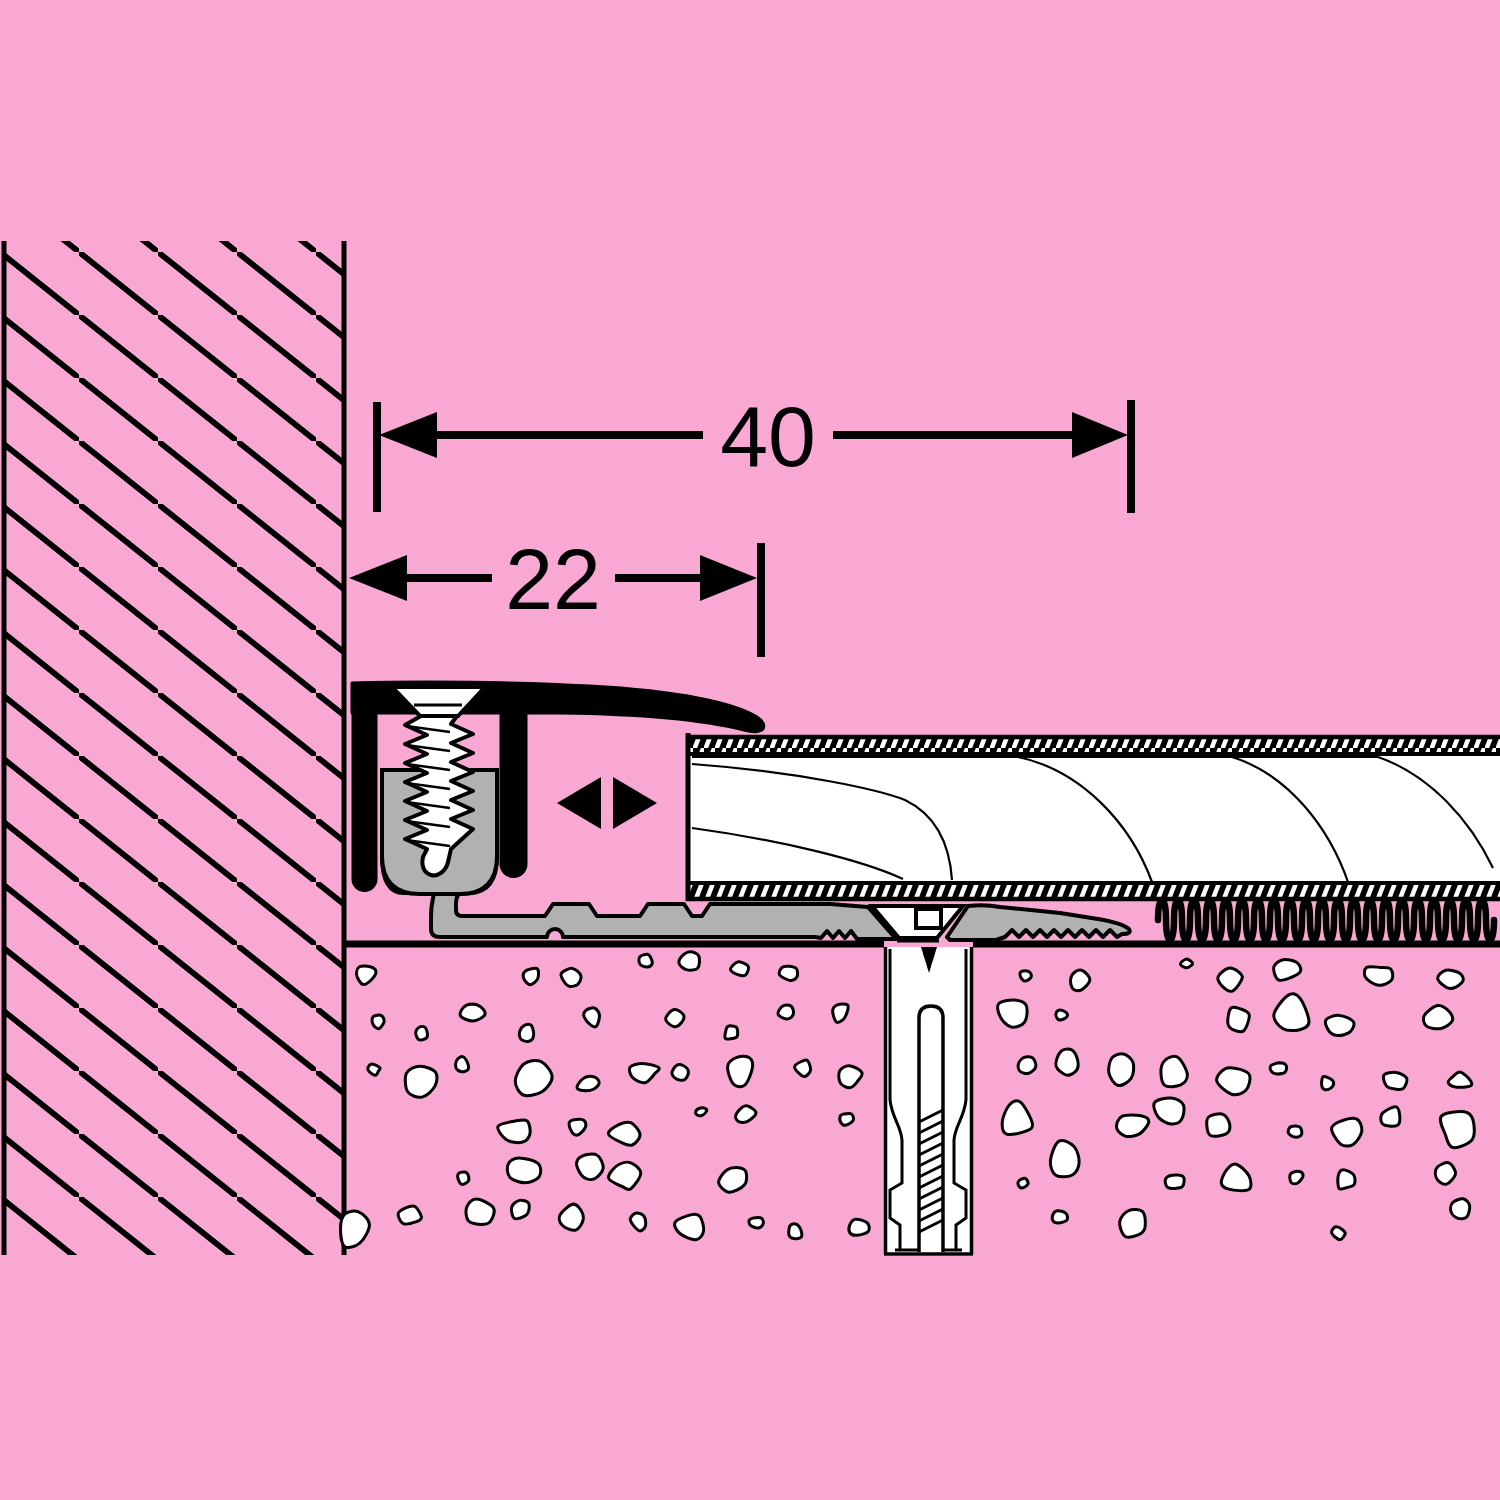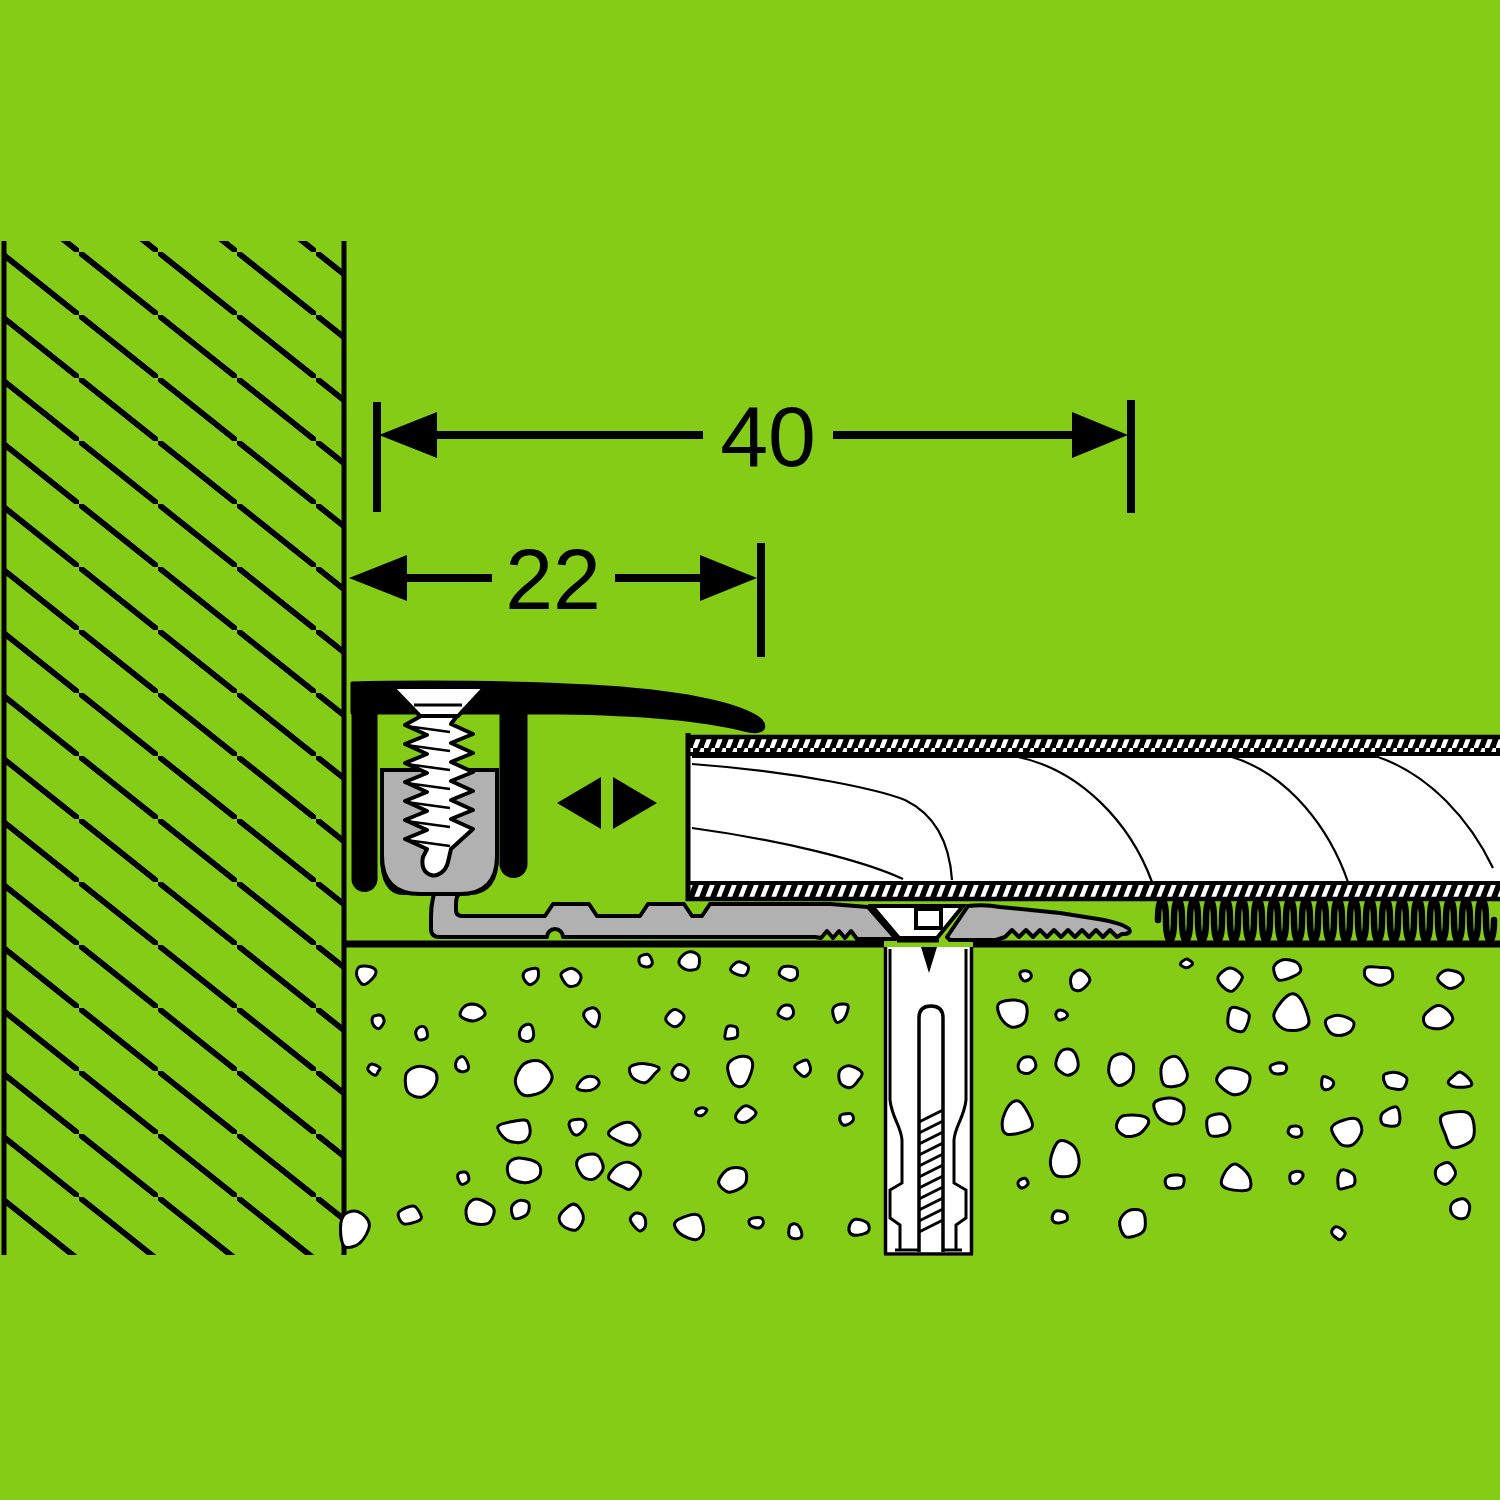--- a/index.html
+++ b/index.html
@@ -1,16 +1,16 @@
 <!DOCTYPE html>
 <html><head>
 <meta charset="utf-8">
 <style>
   html,body{margin:0;padding:0;background:#ffffff;}
-  .stage{position:relative;width:1500px;height:1500px;background:#84cc16;overflow:hidden;
+  .stage{position:relative;width:1500px;height:1500px;background:#f9a8d4;overflow:hidden;
          font-family:"Liberation Sans", sans-serif;}
   .stage svg{position:absolute;left:0;top:0;}
   text.dim{font-family:"Liberation Sans", sans-serif;font-size:86px;fill:#000;}
 </style>
 </head>
 <body>
 
 <div class="stage">
 <svg width="1500" height="1500" viewBox="0 0 1500 1500">
   <defs>

